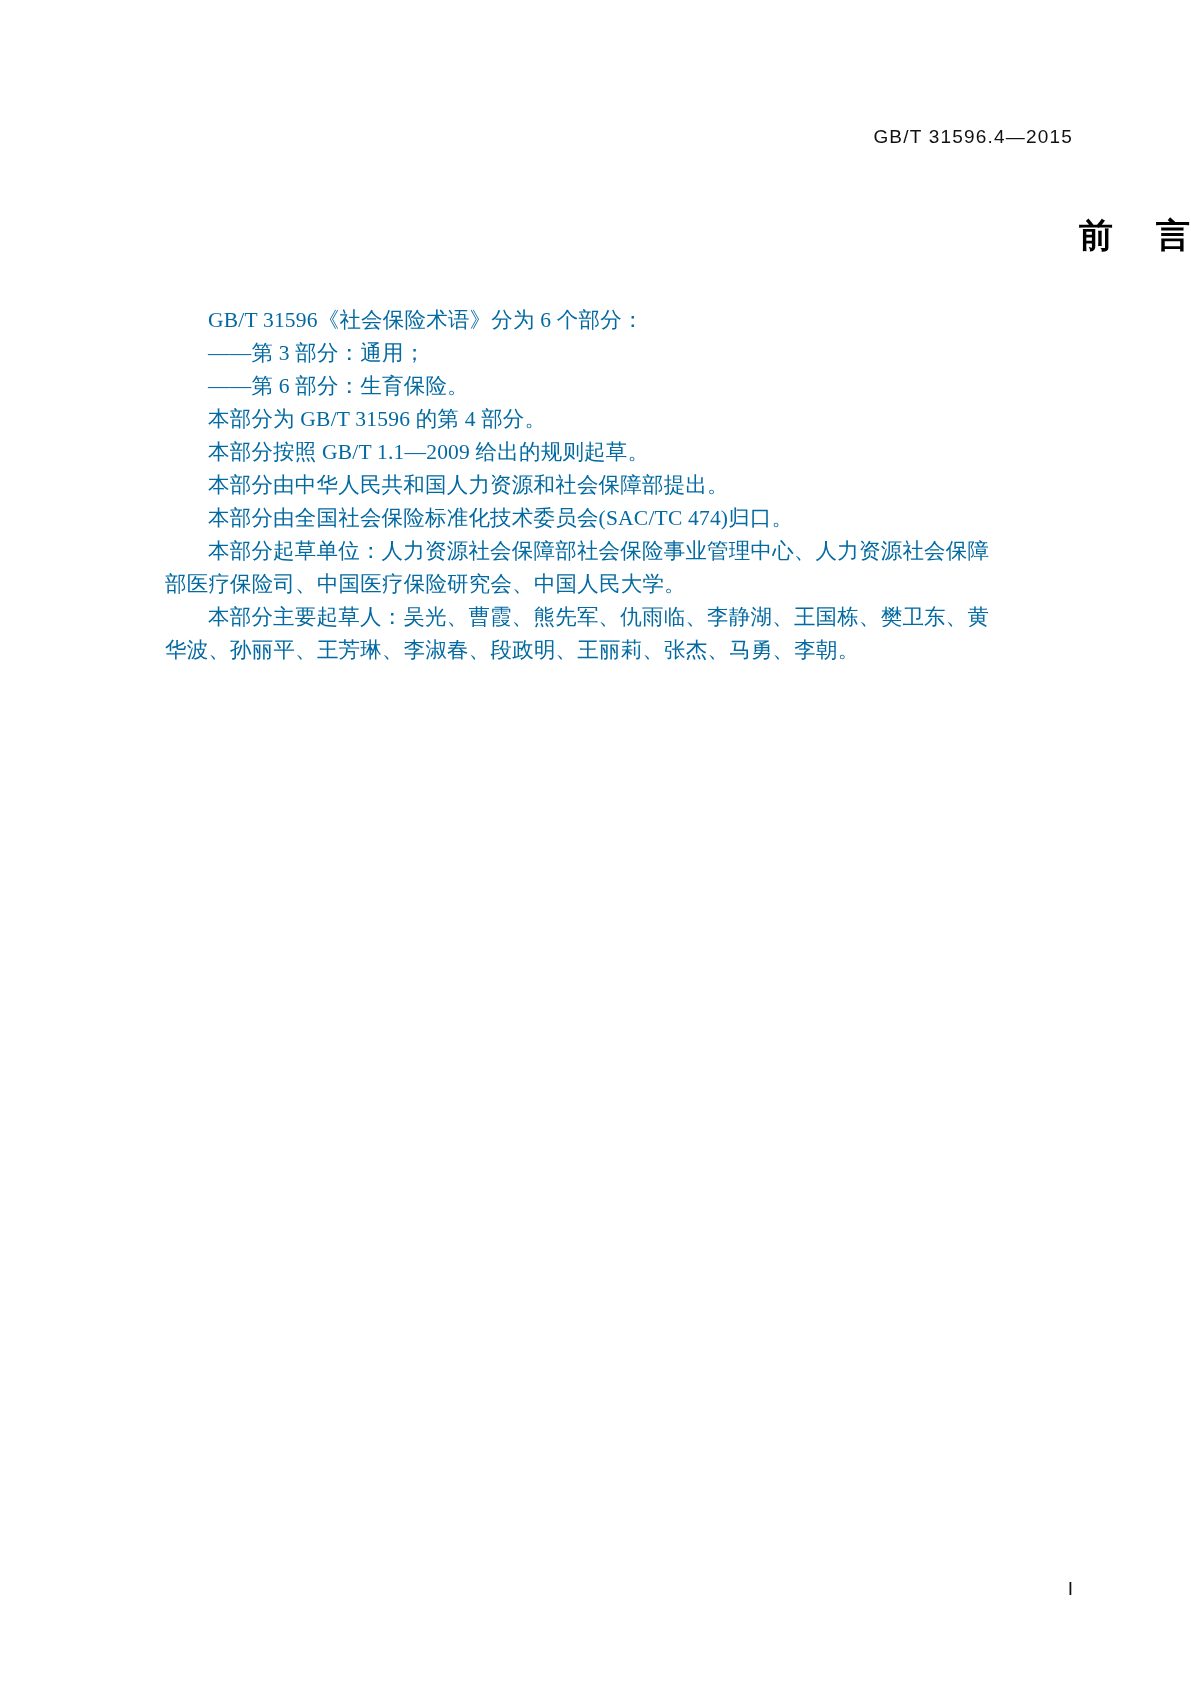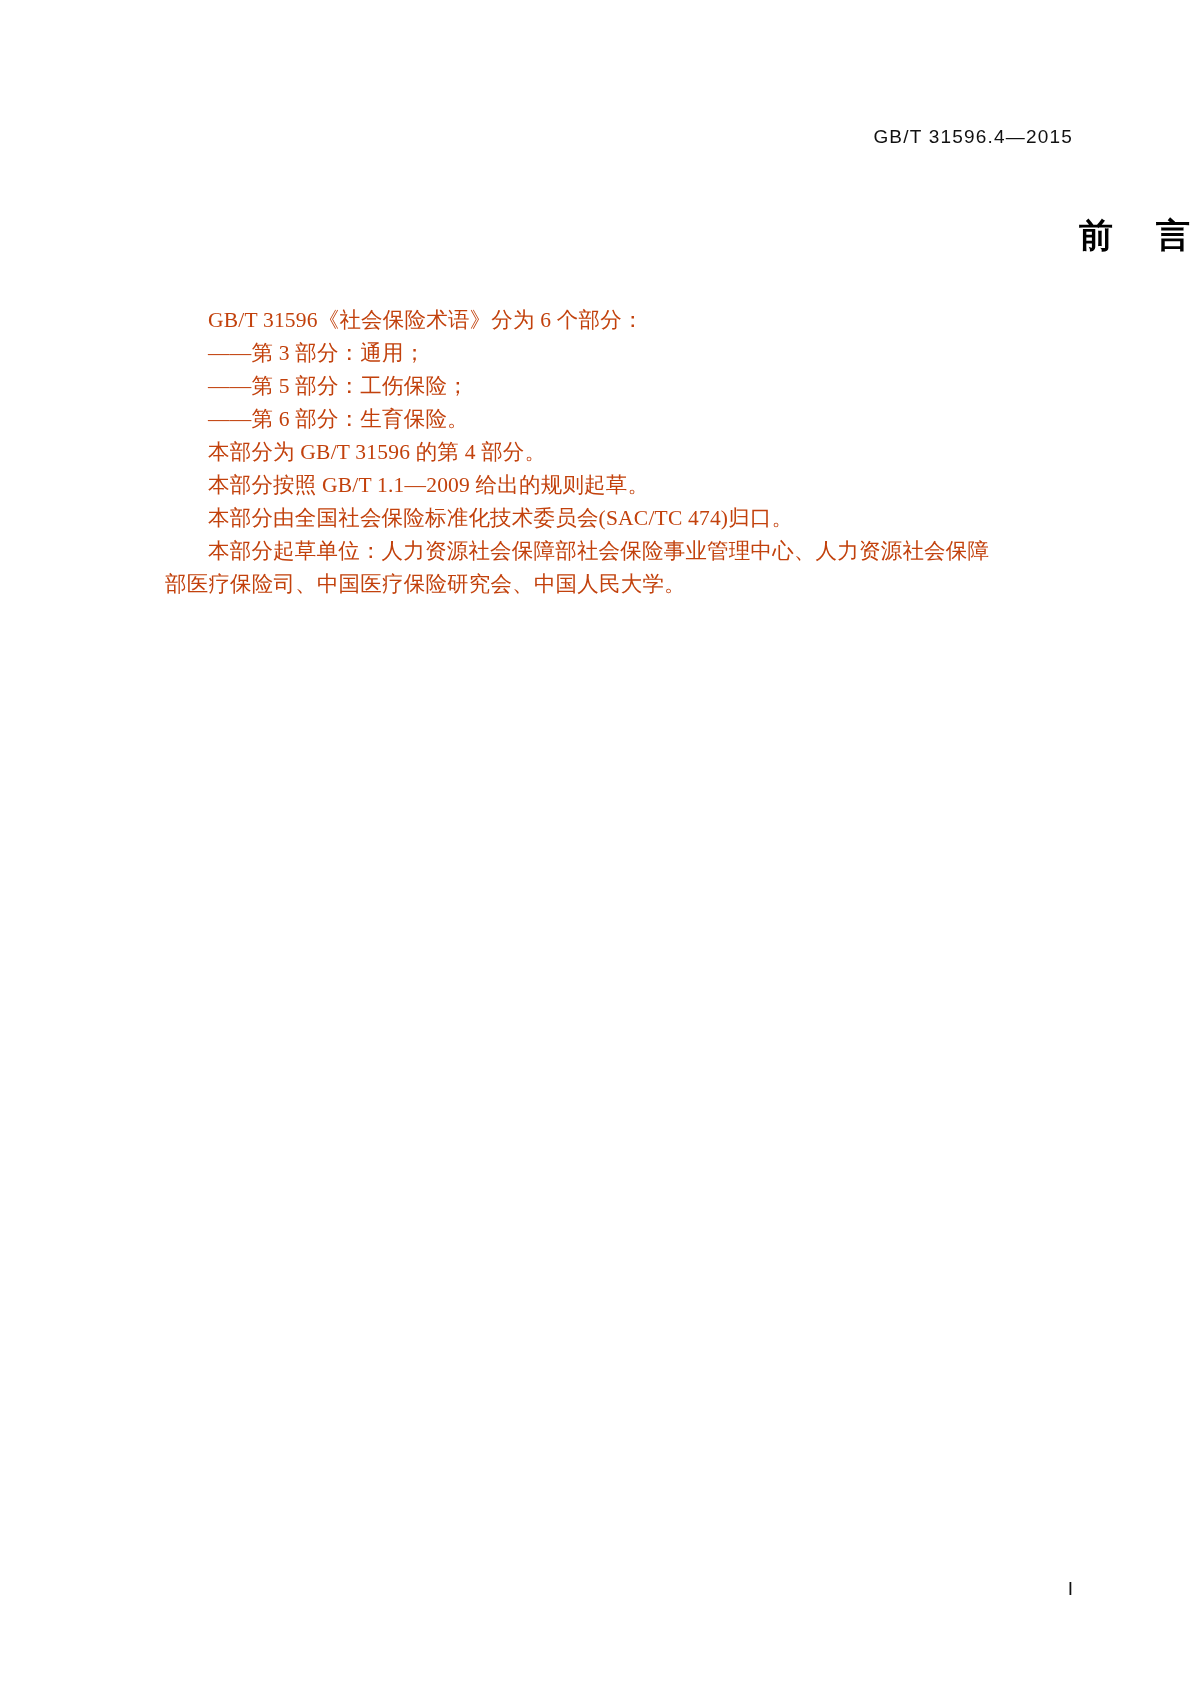--- a/index.html
+++ b/index.html
@@ -43,21 +43,21 @@
     display: inline-block;
     width: 42px;
   }
   .body-block {
     position: absolute;
     top: 296px;
     left: 165px;
     width: 830px;
     font-size: 21.5px;
     line-height: 33px;
-    color: #c2410c;
+    color: #0369a1;
   }
   .p {
     margin: 0;
     padding: 0;
     text-indent: 2em;
     letter-spacing: 0.2px;
   }
   .p.dash {
     text-indent: 0;
     padding-left: 2em;
@@ -80,25 +80,26 @@
 
   <div class="doc-title">
     <span>前</span><span class="gap"></span><span>言</span>
   </div>
 
   <div class="body-block">
 
     <p class="p">GB/T 31596《社会保险术语》分为 6 个部分：</p>
 
     <p class="p dash">——第 3 部分：通用；</p>
-    <p class="p dash">——第 5 部分：工伤保险；</p>
     <p class="p dash">——第 6 部分：生育保险。</p>
 
     <p class="p">本部分为 GB/T 31596 的第 4 部分。</p>
     <p class="p">本部分按照 GB/T 1.1—2009 给出的规则起草。</p>
+    <p class="p">本部分由中华人民共和国人力资源和社会保障部提出。</p>
     <p class="p">本部分由全国社会保险标准化技术委员会(SAC/TC 474)归口。</p>
     <p class="p">本部分起草单位：人力资源社会保障部社会保险事业管理中心、人力资源社会保障部医疗保险司、中国医疗保险研究会、中国人民大学。</p>
+    <p class="p">本部分主要起草人：吴光、曹霞、熊先军、仇雨临、李静湖、王国栋、樊卫东、黄华波、孙丽平、王芳琳、李淑春、段政明、王丽莉、张杰、马勇、李朝。</p>
 
   </div>
 
   <div class="page-number">Ⅰ</div>
 
 </div>
 
 </body></html>

